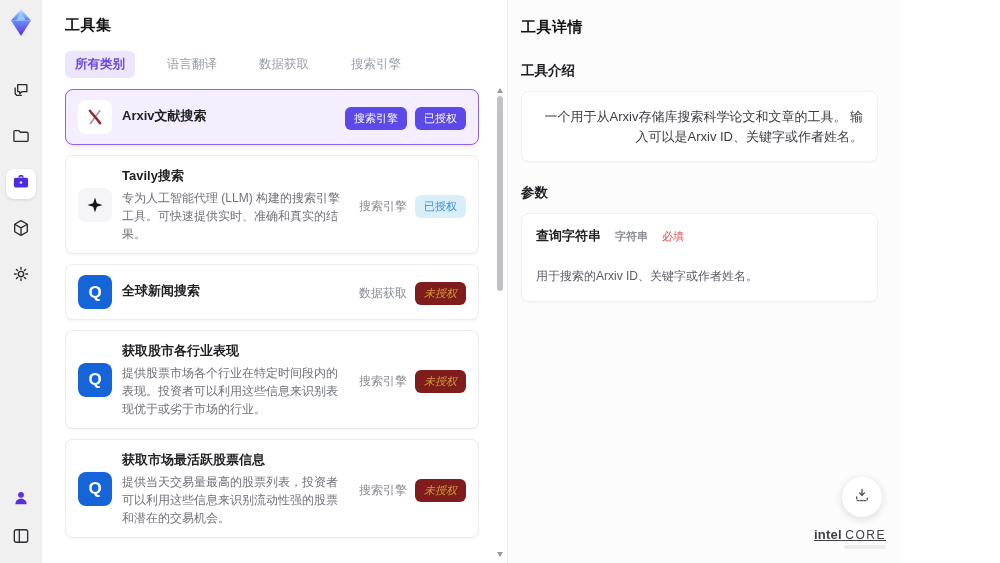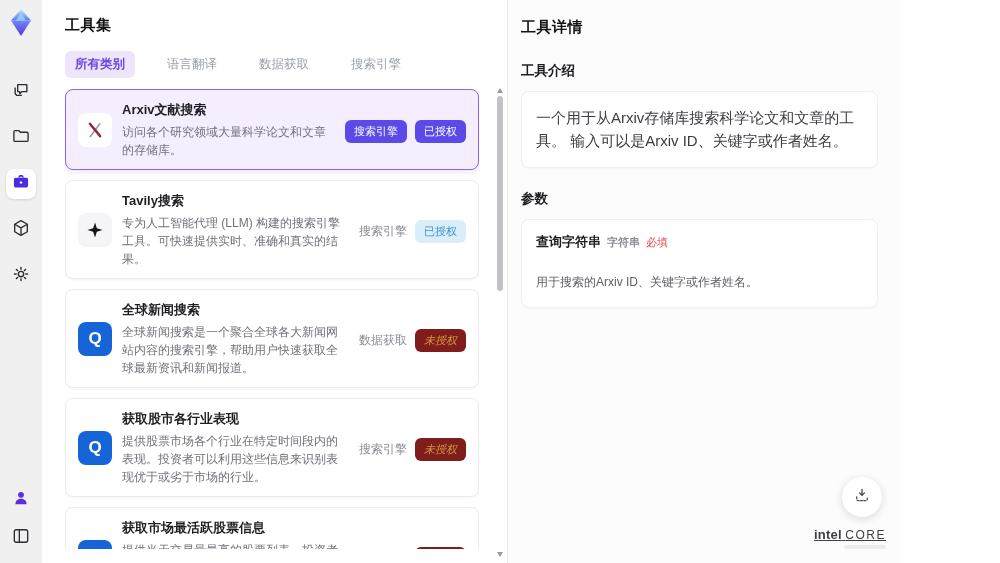--- a/index.html
+++ b/index.html
@@ -50,23 +50,23 @@
   .sbar .arrow.up { top:0; border-bottom:5px solid #9a9a9a; }
   .sbar .arrow.down { bottom:0; border-top:5px solid #9a9a9a; }
   .sbar .thumb { position:absolute; top:8px; left:2px; width:6px; height:195px; background:#c2c2c6; border-radius:3px; }
 
   
   .detail { flex:1; background:#fcfcfd; padding:18px 22px 0 13px; position:relative; }
   .detail h1 { font-size:15px; font-weight:bold; color:#141414; margin-bottom:25px; letter-spacing:.5px; }
   .detail h2 { font-size:13.5px; font-weight:bold; color:#1c1c20; margin-bottom:11px; }
   .panel-card { background:#fff; border:1px solid #f0f0f2; border-radius:8px; box-shadow:0 1px 2px rgba(0,0,0,.03); }
   .intro-card { padding:15px 14px; margin-bottom:22px; }
-  .intro-card p { font-size:15px; color:#3c3c42; line-height:1.5; }
+  .intro-card p { font-size:13px; color:#3c3c42; line-height:1.5;text-align:right; }
   .param-card { padding:13px 14px 16px; }
-  .param-head { display:flex; align-items:baseline; gap:6px; }
+  .param-head { display:flex; align-items:baseline; gap:14px; }
   .param-name { font-size:13px; font-weight:bold; color:#1f1f23; }
   .param-type { font-size:11px; color:#8a8d94;font-weight:bold; }
   .param-req { font-size:11px; color:#e5484d; }
   .param-desc { font-size:12px; color:#5c5e66; margin-top:22px; line-height:1.5; }
 
   
   .fab { position:absolute; right:18px; bottom:46px; width:40px; height:40px; border-radius:50%;
     background:#fff; box-shadow:0 2px 8px rgba(0,0,0,.14); display:flex; align-items:center;
     justify-content:center; cursor:pointer; }
   .intel { position:absolute; right:14px; bottom:14px; text-align:center; }
@@ -171,21 +171,20 @@
     <div class="tool-list">
   <div class="tool-card selected">
     <div class="tool-icon">
             <svg viewBox="0 0 24 24" width="22" height="22" fill="none" stroke-linecap="round">
               <path d="M17.2 5.2 L7 19" stroke="#9b9aa6" stroke-width="1.8"></path>
               <path d="M6.4 5.2 C9 8.5 14.5 14.5 17.6 18.8" stroke="#962437" stroke-width="2.6"></path>
             </svg>
           </div>
     <div class="tool-main">
       <div class="tool-title">Arxiv文献搜索</div>
-      <div class="tool-desc">访问各个研究领域大量科学论文和文章的存储库。</div>
     </div>
     <div class="tool-side">
       <span class="tool-category pill pill-purple">搜索引擎</span>
       <span class="tool-status pill pill-purple">已授权</span>
     </div>
   </div>
 
   <div class="tool-card">
     <div class="tool-icon">
             <svg viewBox="0 0 24 24" width="20" height="20" fill="#15151a">
@@ -201,21 +200,20 @@
       <span class="tool-status pill pill-blue">已授权</span>
     </div>
   </div>
 
   <div class="tool-card">
     <div class="tool-icon icon-q">
             <span class="qglyph">Q</span>
           </div>
     <div class="tool-main">
       <div class="tool-title">全球新闻搜索</div>
-      <div class="tool-desc">全球新闻搜索是一个聚合全球各大新闻网站内容的搜索引擎，帮助用户快速获取全球最新资讯和新闻报道。</div>
     </div>
     <div class="tool-side">
       <span class="tool-category cat-plain">数据获取</span>
       <span class="tool-status pill pill-orange">未授权</span>
     </div>
   </div>
 
   <div class="tool-card">
     <div class="tool-icon icon-q">
             <span class="qglyph">Q</span>

